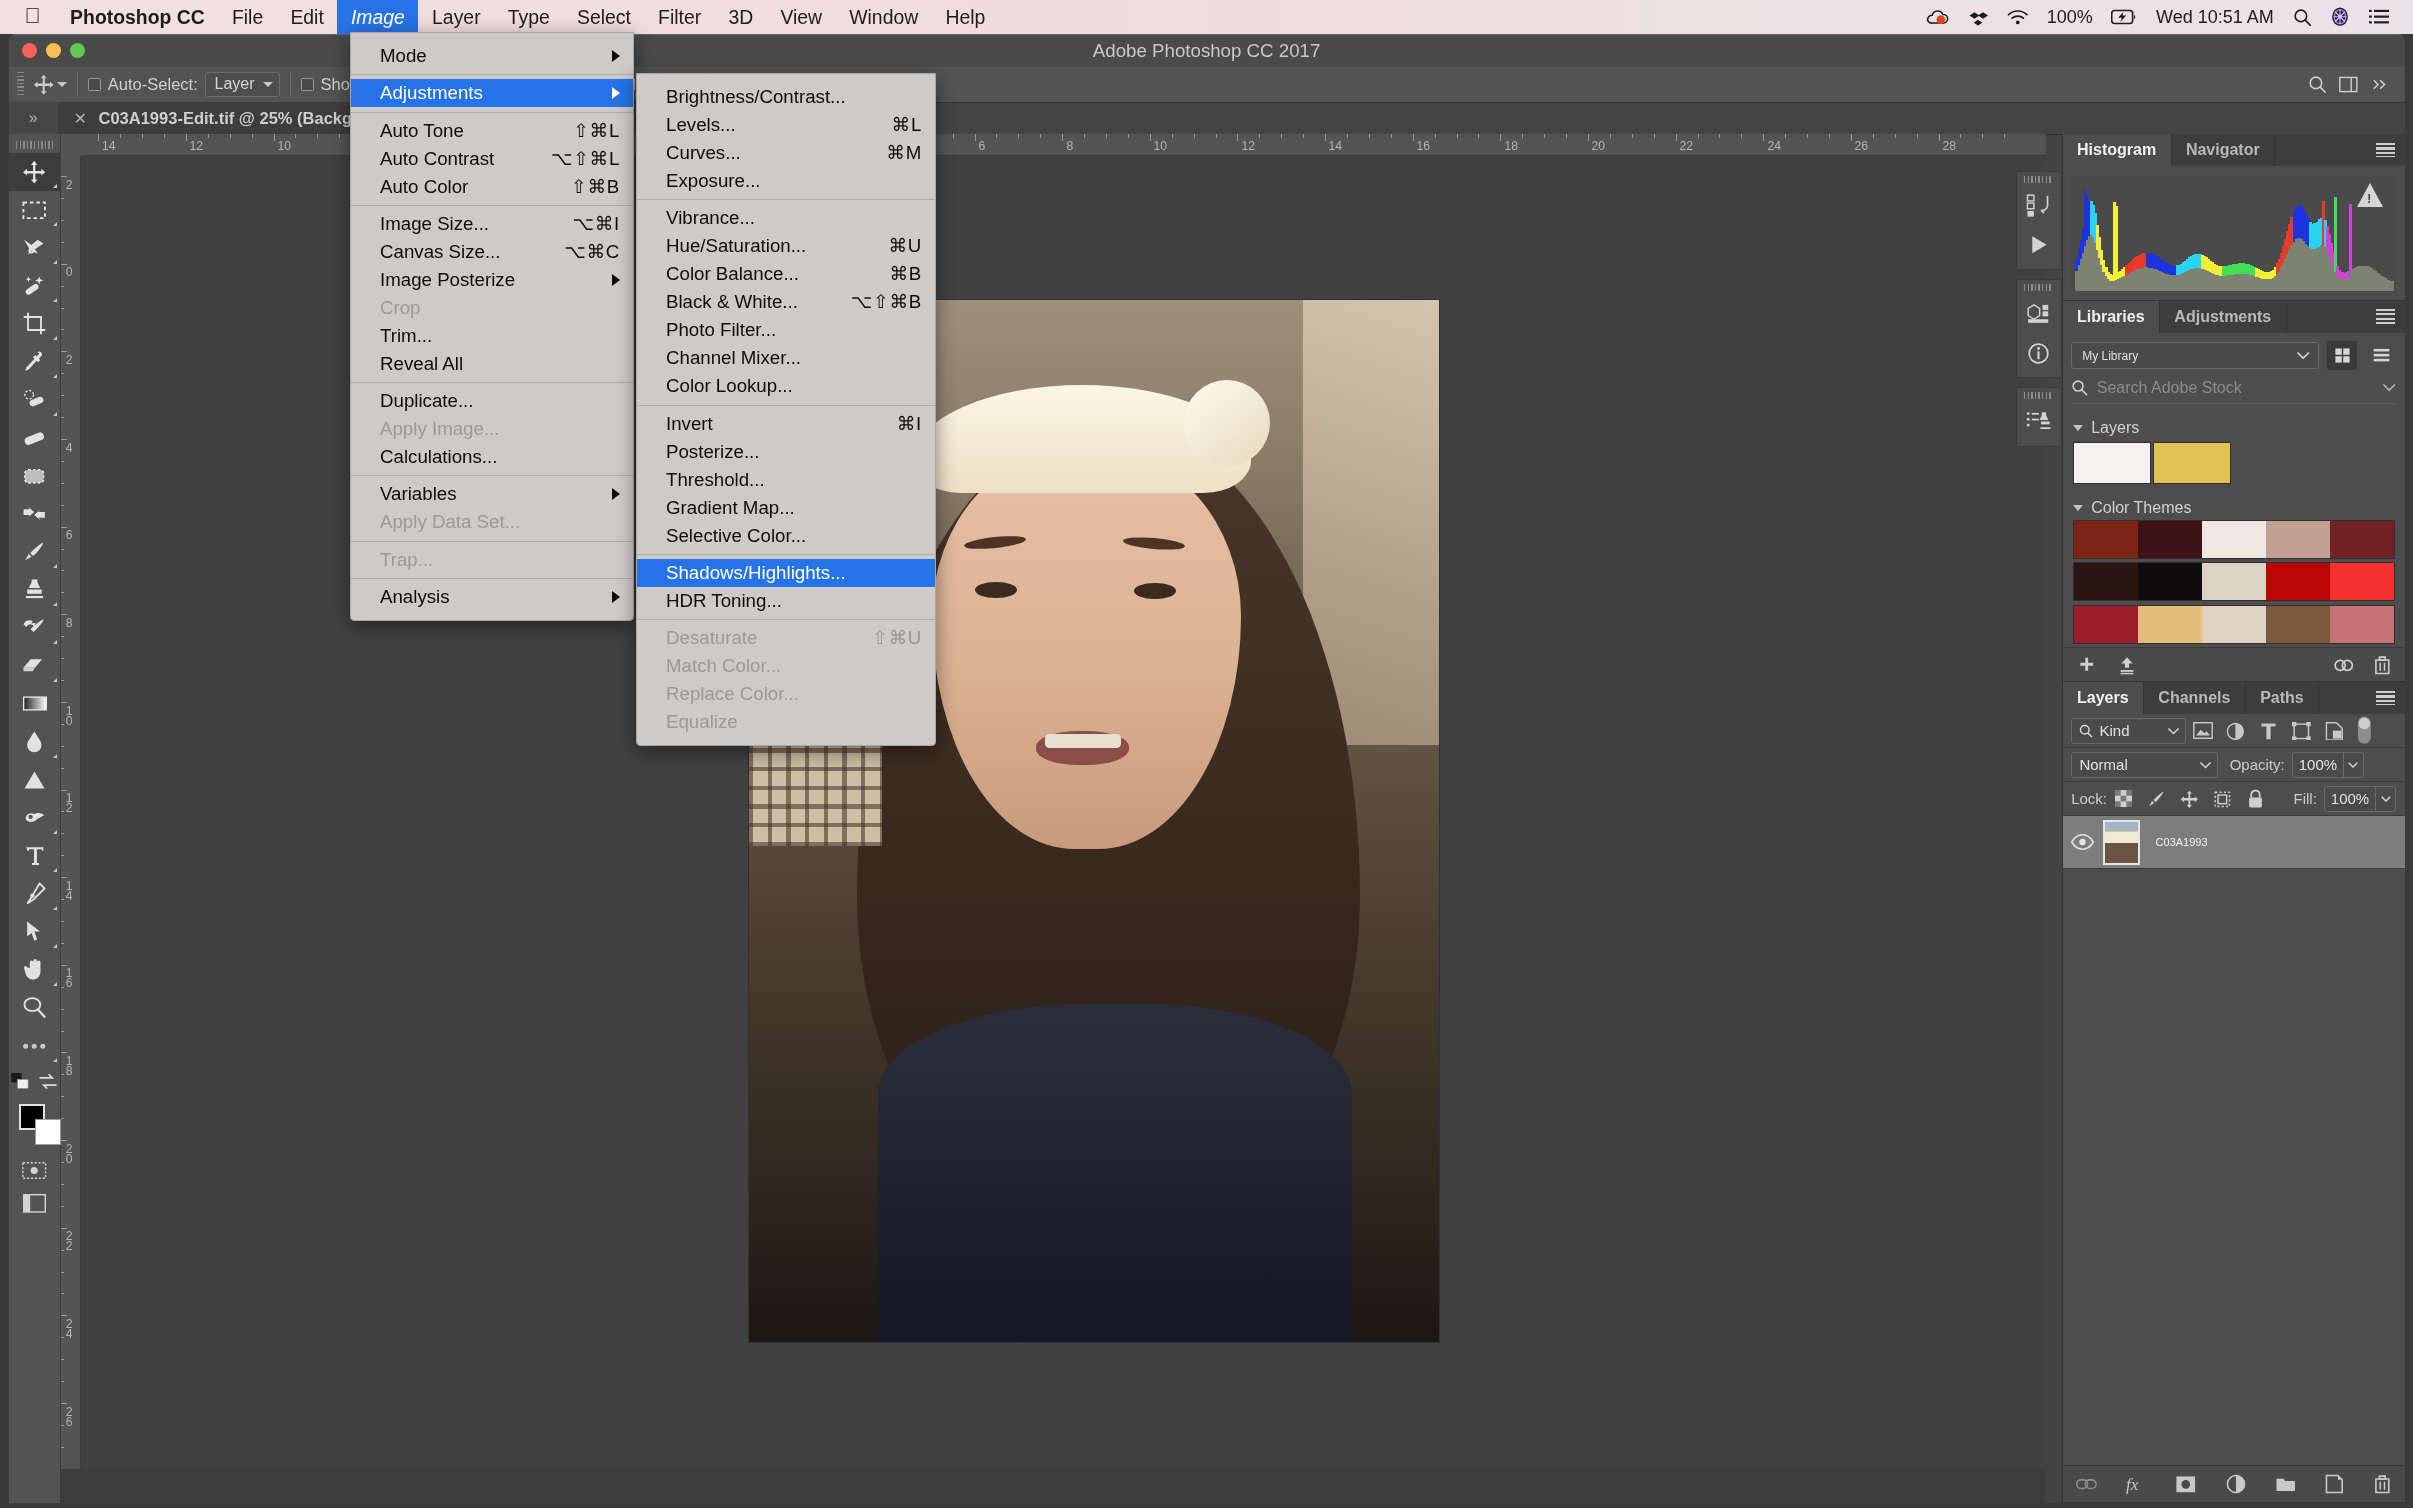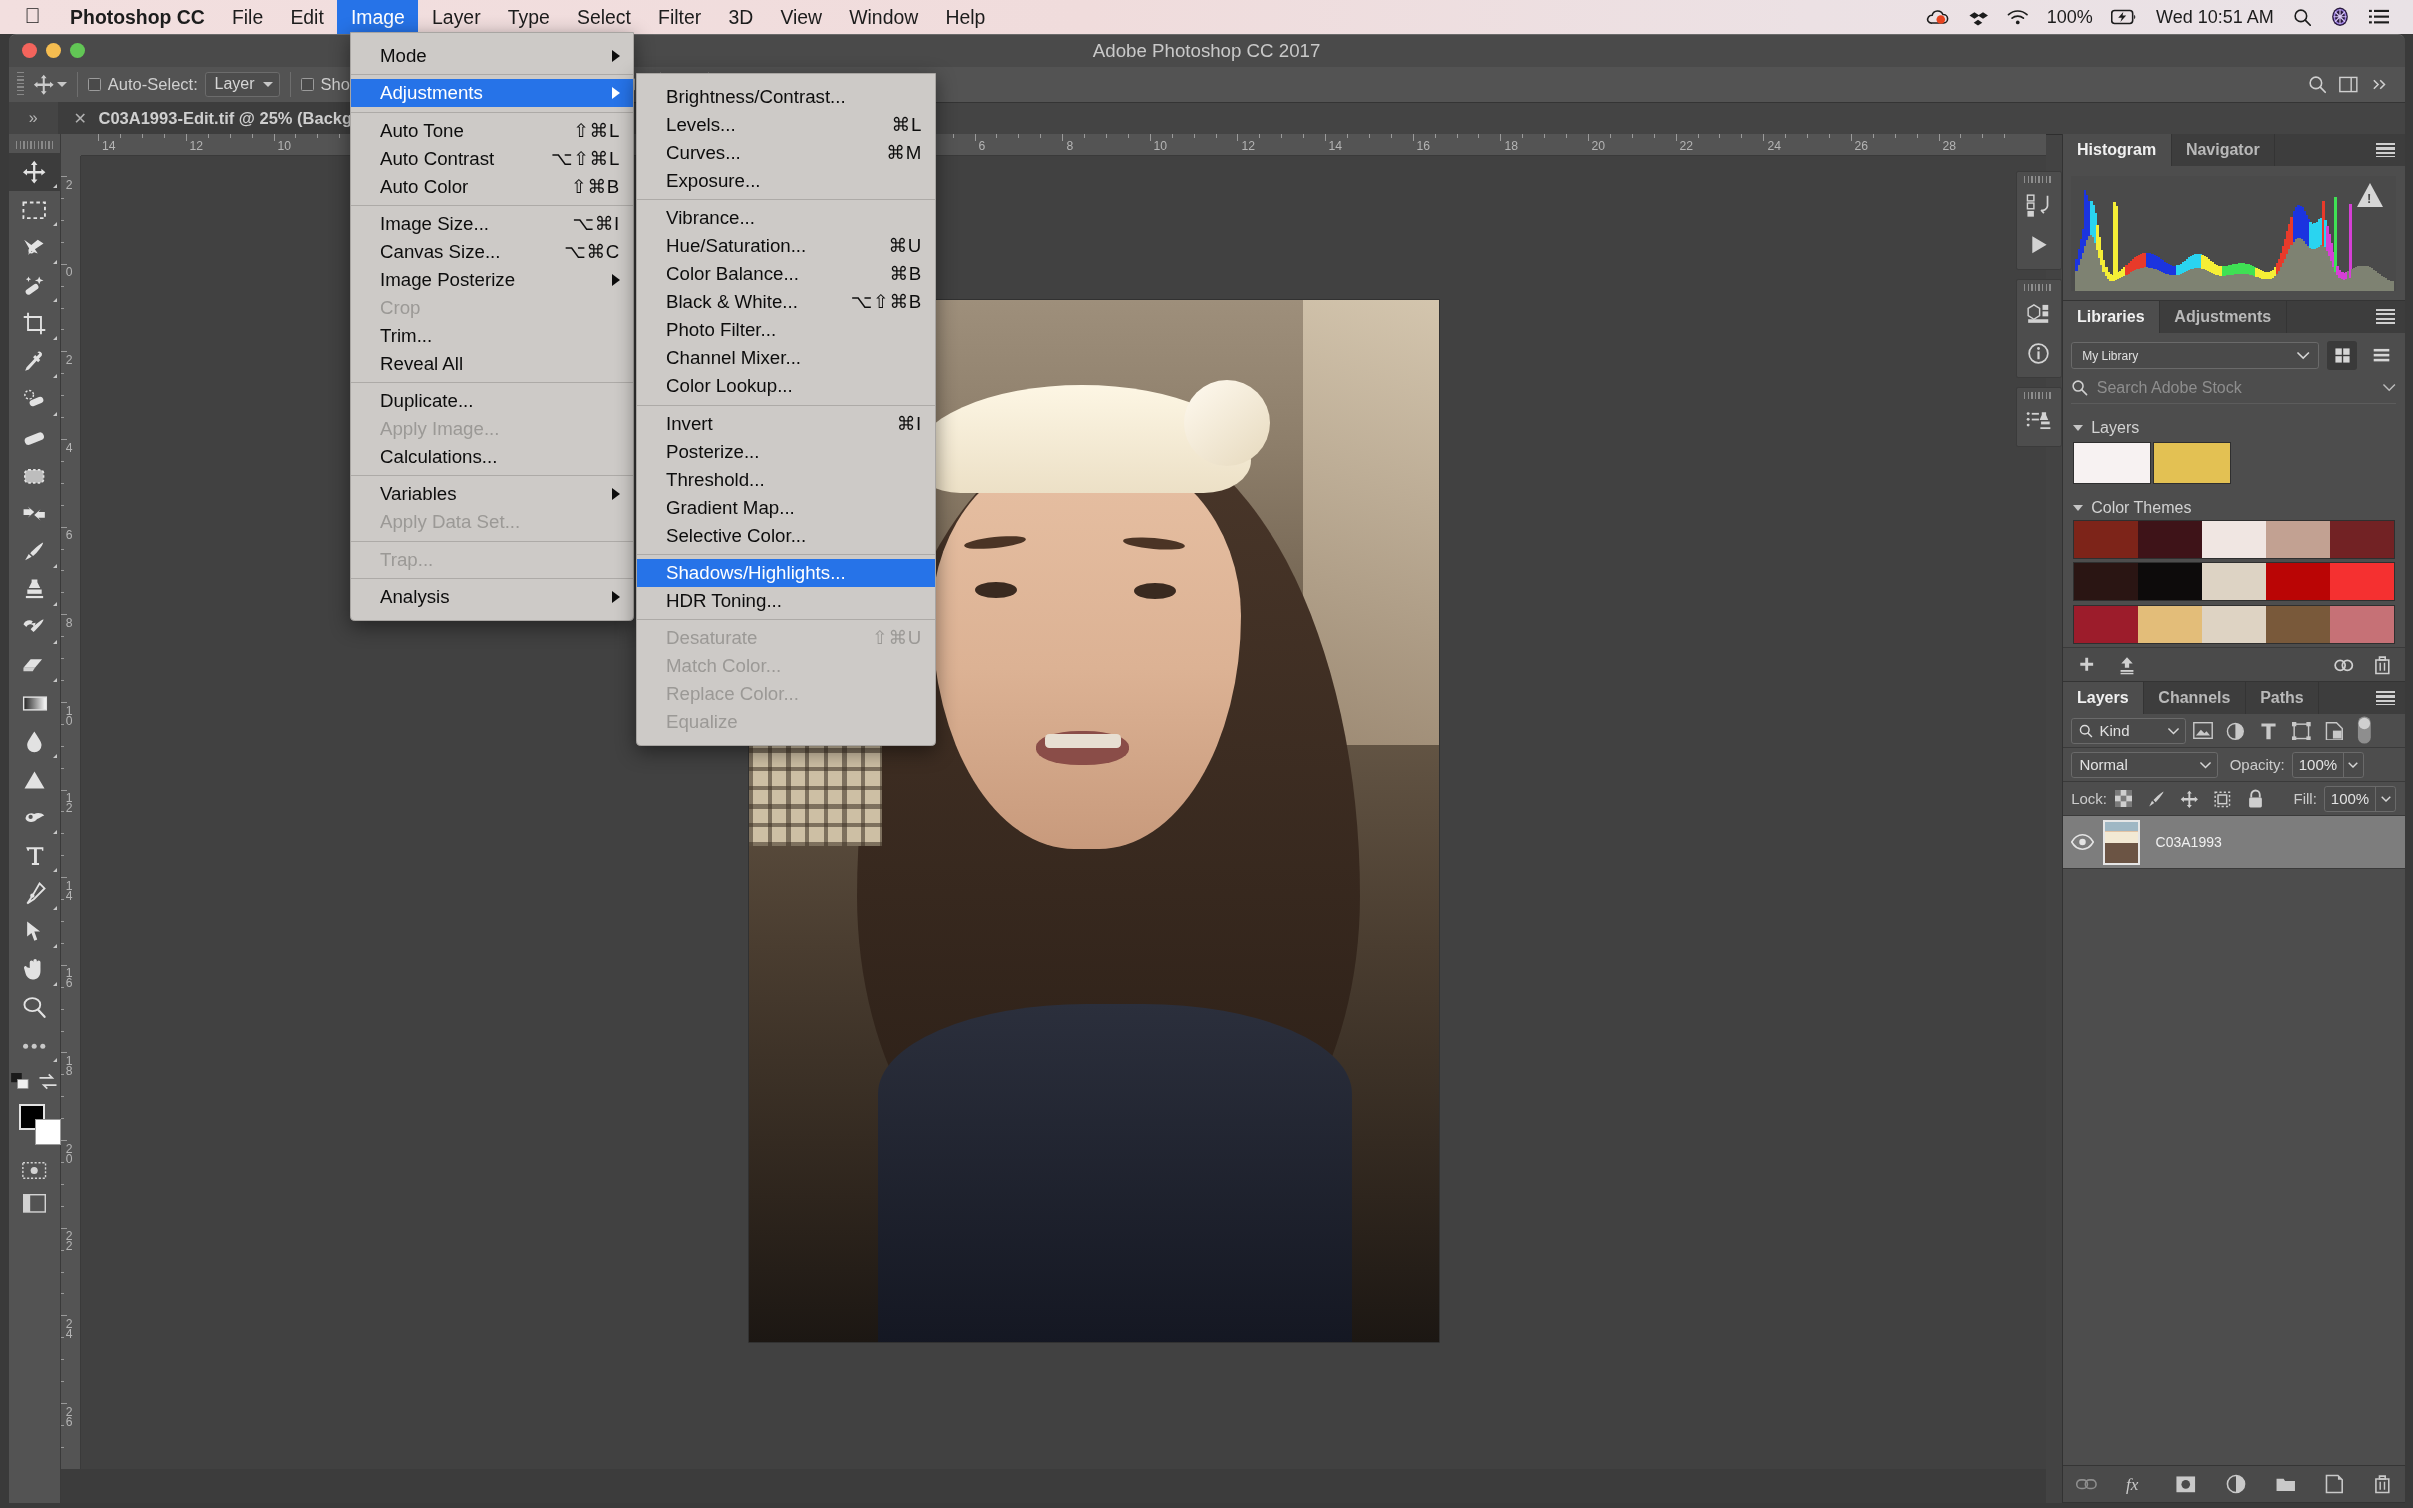--- a/index.html
+++ b/index.html
@@ -7,21 +7,21 @@
     font-family:"Liberation Sans", sans-serif; -webkit-font-smoothing:antialiased; }
   body { position:relative; }
 
   
   #menubar { position:absolute; left:0; top:0; width:2413px; height:34px;
     background:linear-gradient(to right,#f2dfdf 0%,#f0dcdc 45%,#ece1e4 75%,#e9e2e6 100%);
     display:flex; align-items:center; padding-left:21.5px; z-index:60; }
   #menubar .mitem { font-size:19.4px; color:#1c1c1c; padding:0 13.6px; height:34px;
     line-height:34px; white-space:nowrap; }
   #menubar .mitem.bold { font-weight:bold; }
-  #menubar .mitem.active { background:#2673e8; color:#fff; }
+  #menubar .mitem.active { background:#2673e8; color:#fff;font-style:italic; }
   #menubar .apple { font-size:21.5px; color:#1c1c1c; padding:0 16px 2.9px 2.9px; line-height:34px; }
   #menubar .spacer { flex:1; }
   #menubar .status { display:flex; align-items:center; padding-right:24.4px; gap:18.7px; }
   #menubar .status .txt { font-size:18px; color:#1c1c1c; white-space:nowrap; }
 
   
   #appwin { position:absolute; left:8.6px; top:34px; width:2396px; height:1469px;
     background:#434343; border-radius:7.2px 7.2px 0 0; overflow:hidden;
     border-top:0.7px solid #6a6a6a; }
 
@@ -207,21 +207,21 @@
     border-left:0.7px solid #6a6a6a; height:100%; }
   .lab2 { font-size:15px; color:#cccccc; white-space:nowrap; }
   .layeritem { display:flex; align-items:center; height:53px; background:#7d7d7d;
     border-bottom:0.7px solid #3a3a3a; }
   .layeritem .eye { width:40px; display:flex; align-items:center; justify-content:center;
     color:#dcdcdc; }
   .lthumb { position:relative; width:37px; height:45px; border:2.2px solid #e6e6e6;
     overflow:hidden;
     background:linear-gradient(to bottom,#9fb7c4 0 22%,#e2c3a4 22% 52%,#6b5444 52% 100%); }
   .lthumb .smk { position:absolute; left:0; top:10px; width:100%; height:11.5px; background:#f2e9d4; }
-  .layeritem .lname { font-size:14px; color:#f0f0f0; padding-left:16px; }
+  .layeritem .lname { font-size:11px; color:#f0f0f0; padding-left:16px; }
   .layerfoot { margin-top:auto; height:37px; background:#4a4a4a; border-top:0.7px solid #353535;
     display:flex; align-items:center; justify-content:center; gap:29px; color:#c9c9c9; }
 
   
   .menu { position:absolute; z-index:100; background:#cdcac7; border:0.7px solid #a8a5a2;
     border-radius:0 0 4.3px 4.3px; box-shadow:0 5.7px 20px rgba(0,0,0,.45); padding:9px 0; }
   .mrow { height:28px; display:flex; align-items:center; padding:0 13px 0 29px;
     font-size:18.7px; color:#0d0d0d; white-space:nowrap; }
   .mrow.dis { color:#9b9996; }
   .mrow.hl { background:#2673e8; color:#fff; }

